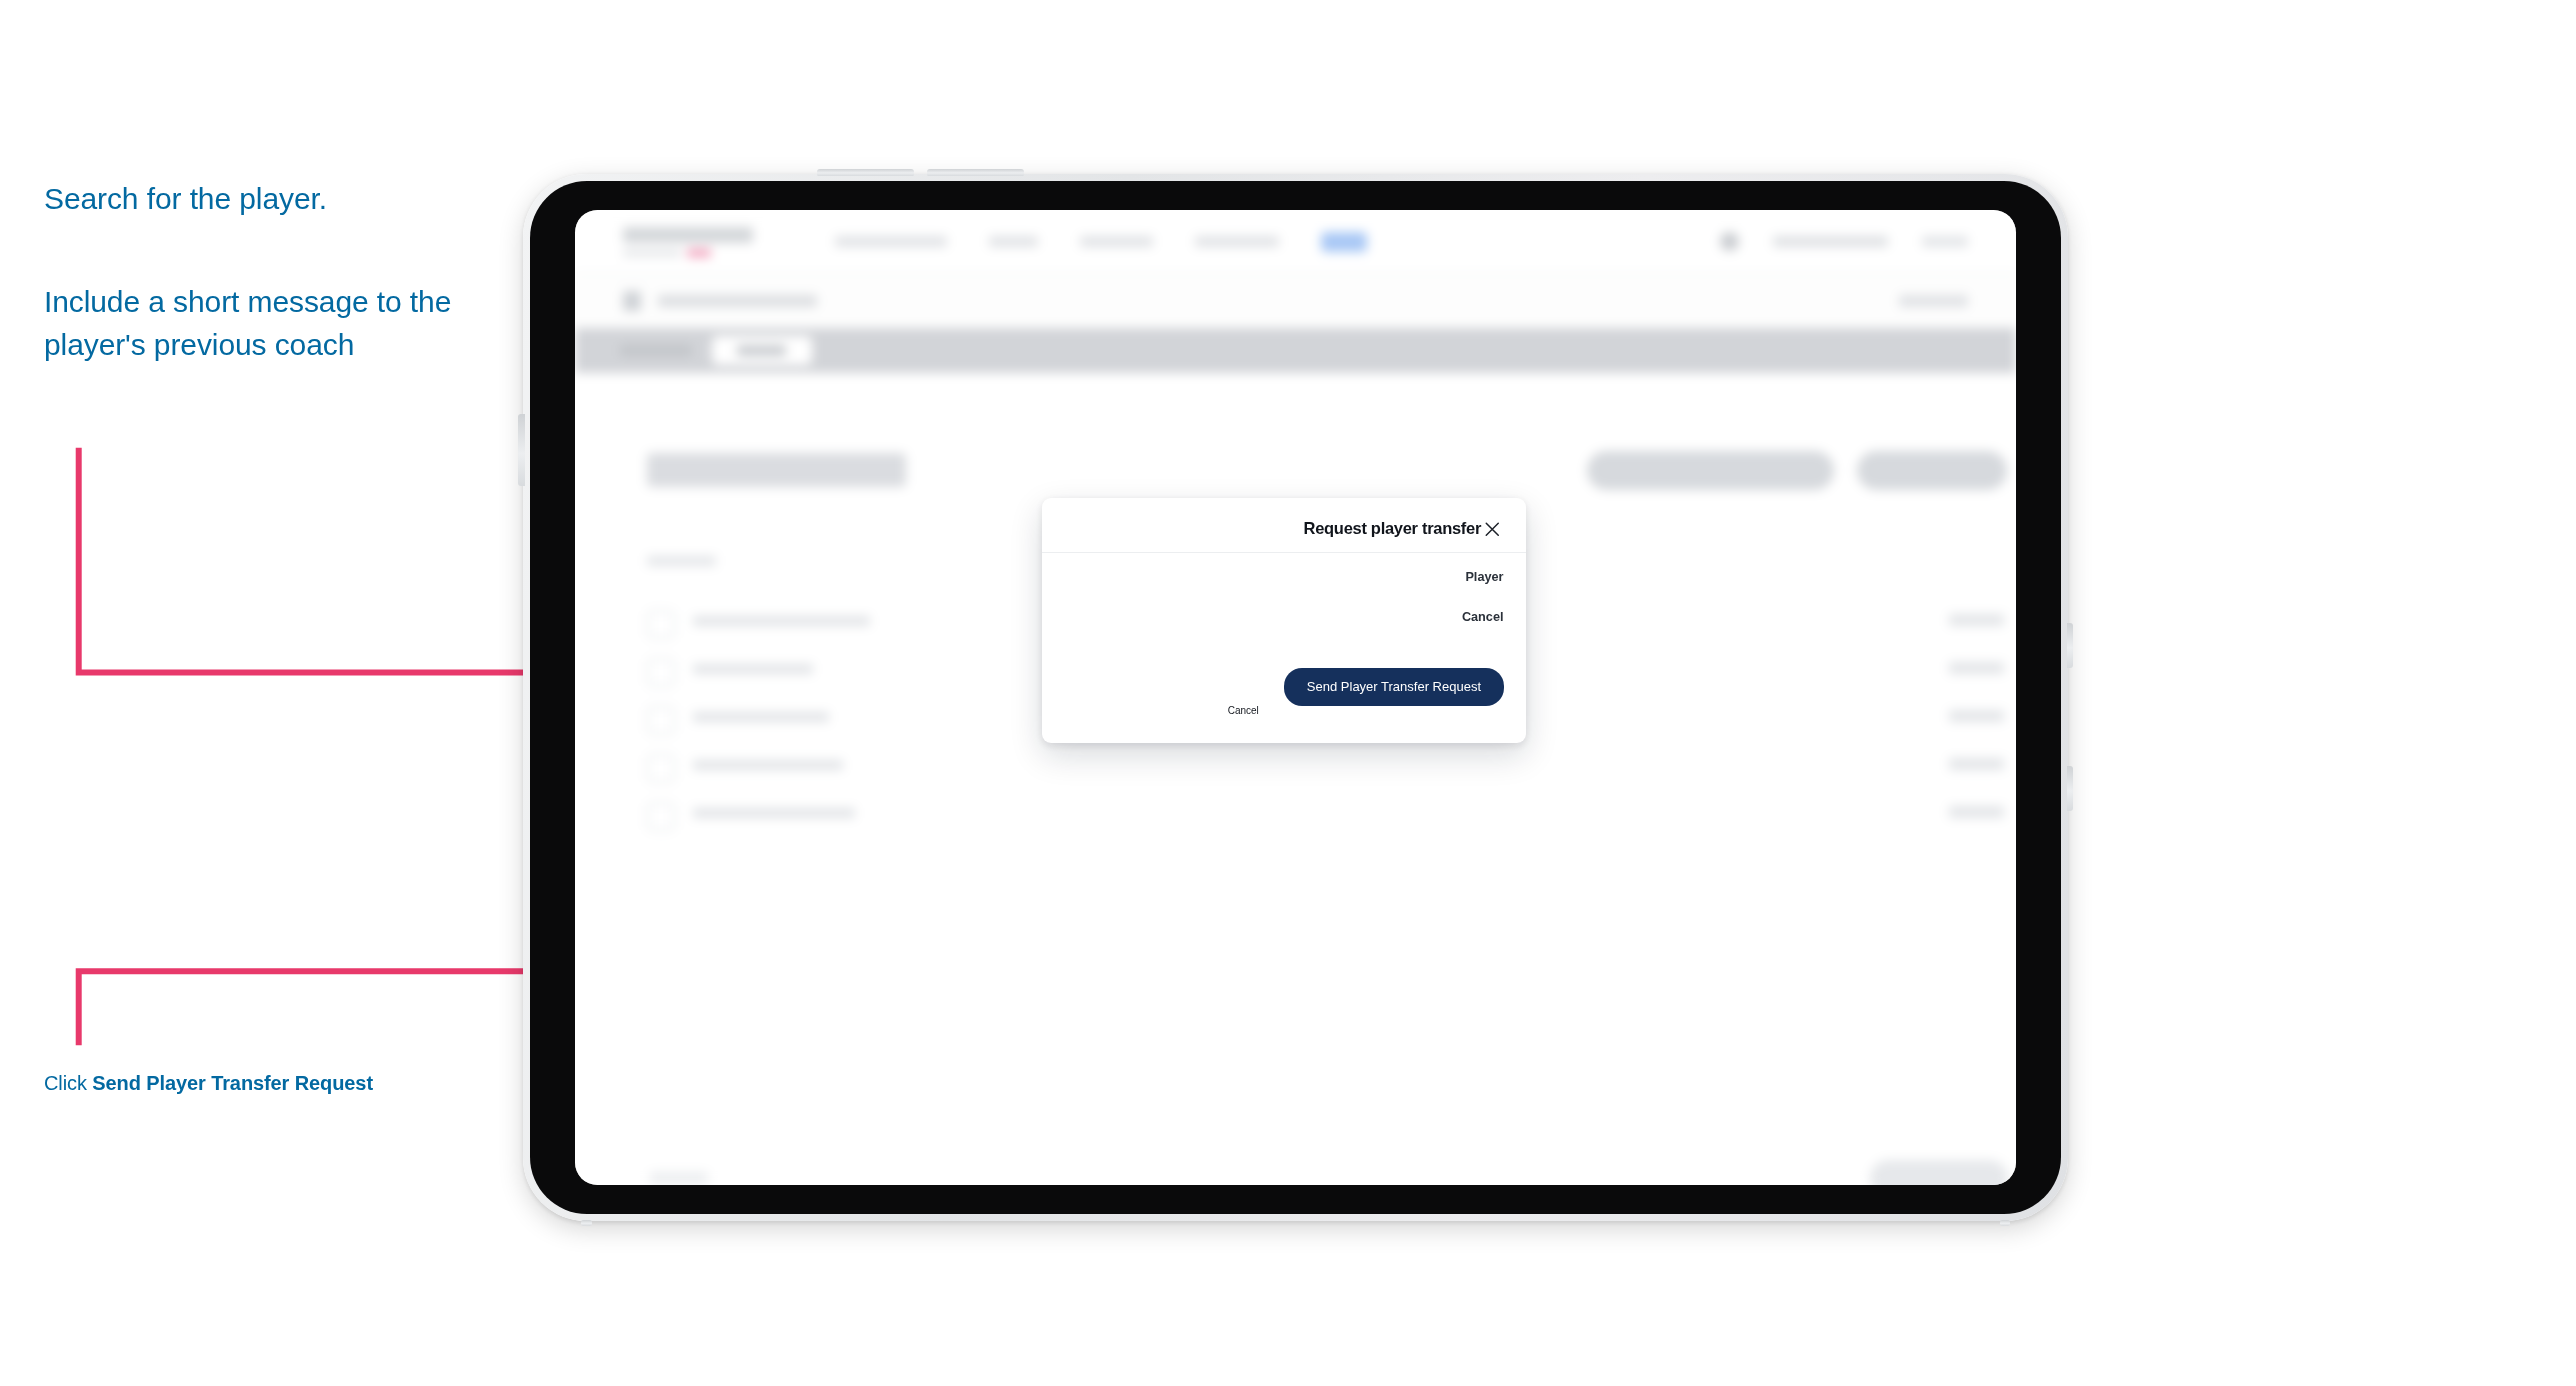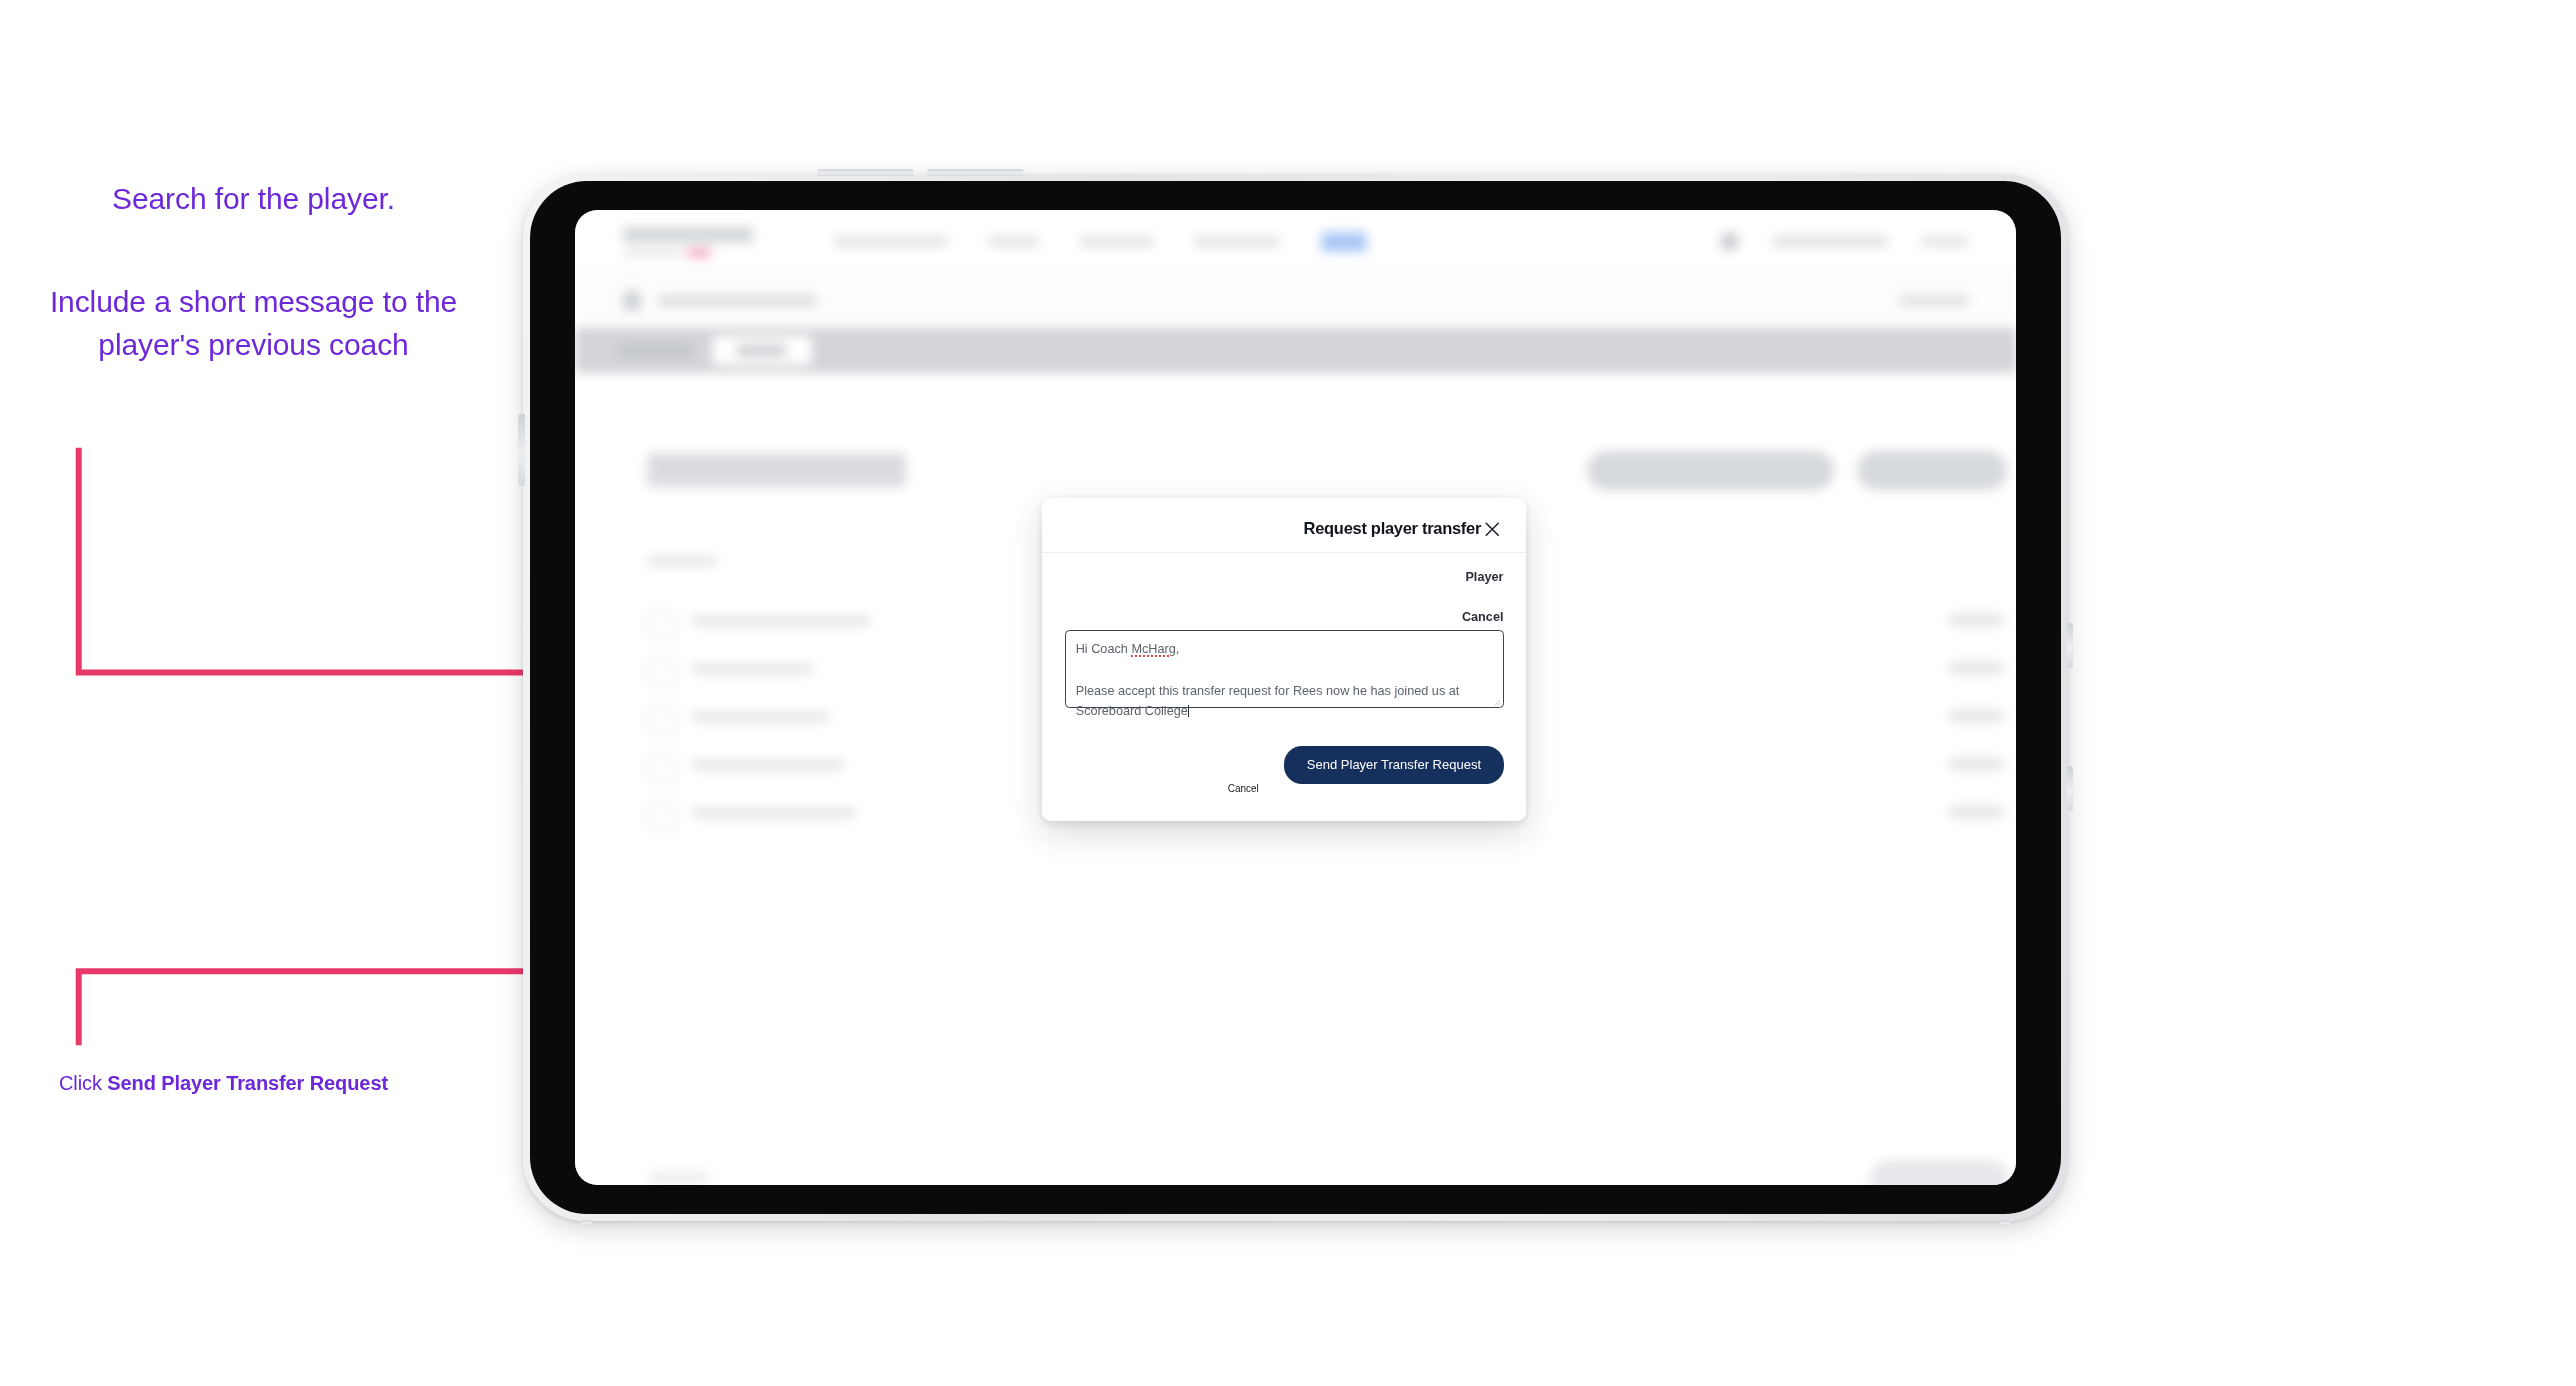--- a/index.html
+++ b/index.html
@@ -13,26 +13,25 @@
     height: 1386px;
     position: relative;
     overflow: hidden;
     font-family: "Liberation Sans", sans-serif;
     -webkit-font-smoothing: antialiased;
   }
 
   
   .annot {
     position: absolute;
-    color: #6d28d9;
+    color: #0369a1;
     font-family: "Liberation Sans", sans-serif;
     font-size: 30px;
     line-height: 1.42;
     letter-spacing: -0.1px;
-    text-align: center;
   }
   #annot-search { left: 44px; top: 178px; width: 419px; }
   #annot-message { left: 44px; top: 281px; width: 419px; }
   #annot-click { left: 44px; top: 1069px; width: 359px; font-size: 20px; line-height: 1.45; }
   #annot-click b { font-weight: 700; }
 
   
   .arrow-svg {
     position: absolute;
     left: 0; top: 0;
@@ -383,29 +382,20 @@
   </div>
 
   <div class="m-body">
 
     <div class="f-label">Player</div>
 
     <div class="f-gap"></div>
 
     <div class="f-label">Cancel</div>
 
-    <div class="ta-wrap">
-      <div class="f-textarea"></div>
-      <div class="ta-text"><span>Hi Coach </span><span class="sp-err">McHarg</span><span>,</span>
-
-<span>Please accept this transfer request for Rees now he has joined us at Scoreboard College</span><span class="caret"></span></div>
-      <svg class="ta-grip" viewBox="0 0 12 12">
-        <path d="M11 4 L4 11 M11 8 L8 11" stroke="#7a828c" stroke-width="1.2" fill="none"></path>
-      </svg>
-    </div>
   </div>
 
   <div class="m-foot">
     <button class="btn-cancel">Cancel</button>
     <button class="btn-send">Send Player Transfer Request</button>
   </div>
 </div>
 
 
 </body></html>

